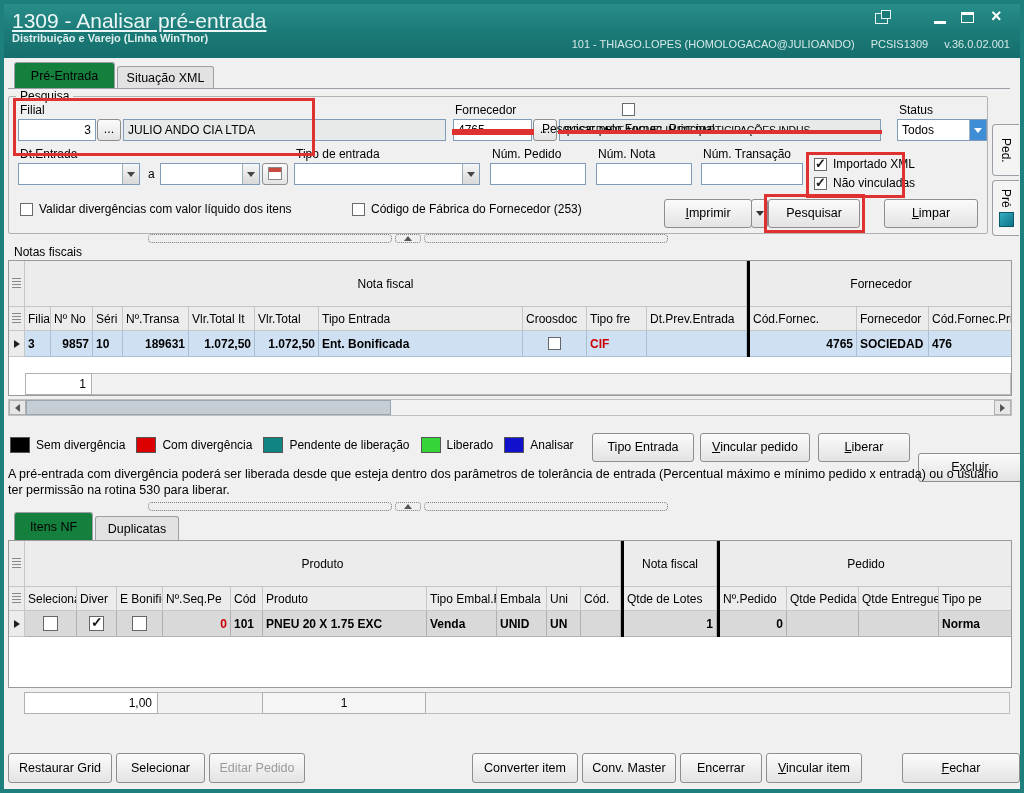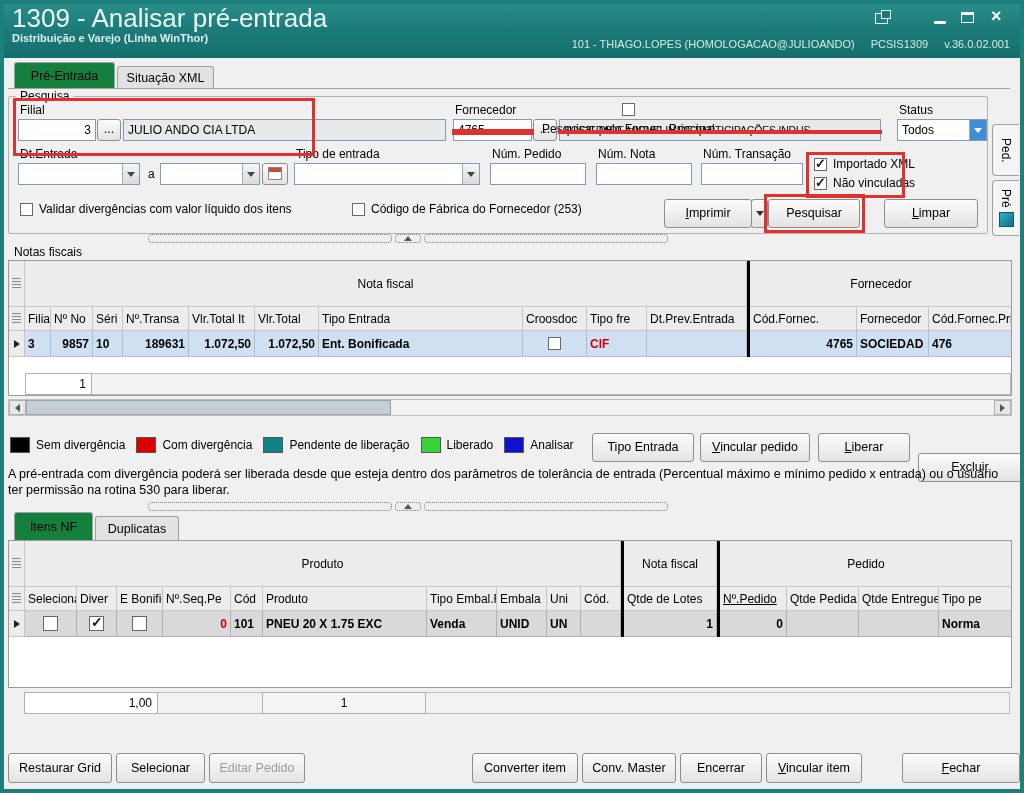--- a/index.html
+++ b/index.html
@@ -1,21 +1,21 @@
 <!DOCTYPE html>
 <html><head>
 <meta charset="utf-8">
 <style>
   *{margin:0;padding:0;box-sizing:border-box;}
   body{background:#4a4a4a;}
   .window{position:relative;width:1024px;height:793px;background:#f0f0f0;font-family:"Liberation Sans",sans-serif;color:#000;overflow:hidden;}
   .frame{position:absolute;inset:0;border:4px solid #1e807d;pointer-events:none;z-index:60;}
   
   .titlebar{position:absolute;left:0;top:0;width:1024px;height:58px;background:linear-gradient(180deg,#2a908c 0%,#1b7a77 55%,#156f6c 100%);}
-  .w-title{position:absolute;left:12px;top:3px;font-size:26px;color:#ecf6f6;white-space:nowrap;}
+  .w-title{position:absolute;left:12px;top:9px;font-size:21px;color:#ecf6f6;white-space:nowrap;text-decoration:underline;}
   .w-sub{position:absolute;left:12px;top:32px;font-size:11px;font-weight:bold;color:#dcefee;white-space:nowrap;}
   .w-user{position:absolute;right:14px;top:38px;font-size:11px;color:#d5e9e8;white-space:nowrap;}
   .w-user span{margin-left:16px;}
   .ic-detach{position:absolute;left:875px;top:13px;width:13px;height:11px;border:1px solid #e8f4f4;}
   .ic-detach::after{content:"";position:absolute;right:-4px;top:-4px;width:8px;height:7px;background:#1b7a77;border:1px solid #e8f4f4;}
   .ic-min{position:absolute;left:934px;top:21px;width:12px;height:3px;background:#fff;}
   .ic-max{position:absolute;left:961px;top:12px;width:13px;height:11px;border:1px solid #fff;border-top:3px solid #fff;}
   .ic-close{position:absolute;left:991px;top:6px;font-size:18px;font-weight:bold;color:#fff;}
   
   .tab{position:absolute;border:1px solid #9aa0a6;border-bottom:none;border-radius:3px 3px 0 0;background:#e2e2e2;font-size:12.5px;text-align:center;z-index:3;overflow:hidden;white-space:nowrap;}
@@ -318,21 +318,21 @@
       <div class="hcell" style="width:68px;">Nº.Seq.Pe</div>
       <div class="hcell" style="width:32px;">Cód</div>
       <div class="hcell" style="width:164px;">Produto</div>
       <div class="hcell" style="width:70px;">Tipo Embal.F</div>
       <div class="hcell" style="width:50px;">Embala</div>
       <div class="hcell" style="width:34px;">Uni</div>
       <div class="hcell" style="width:40px;">Cód.</div>
       <div class="blackbar" style="height:24px;"></div>
       <div class="hcell" style="width:93px;">Qtde de Lotes</div>
       <div class="blackbar" style="height:24px;"></div>
-      <div class="hcell" style="width:67px;text-decoration:underline;">Nº.Pedido</div>
+      <div class="hcell" style="width:67px;">Nº.Pedido</div>
       <div class="hcell" style="width:72px;">Qtde Pedida</div>
       <div class="hcell" style="width:80px;">Qtde Entregue</div>
       <div class="hcell" style="width:73px;border-right:none;">Tipo pe</div>
     </div>
     <div class="grow" style="height: 26px; background: rgb(217, 217, 217);">
       <div class="gut" style="height:26px;">
           <span class="marker"></span>
         </div>
       <div class="dcell center" style="width:52px;">
           <span class="cellcb big"></span>

